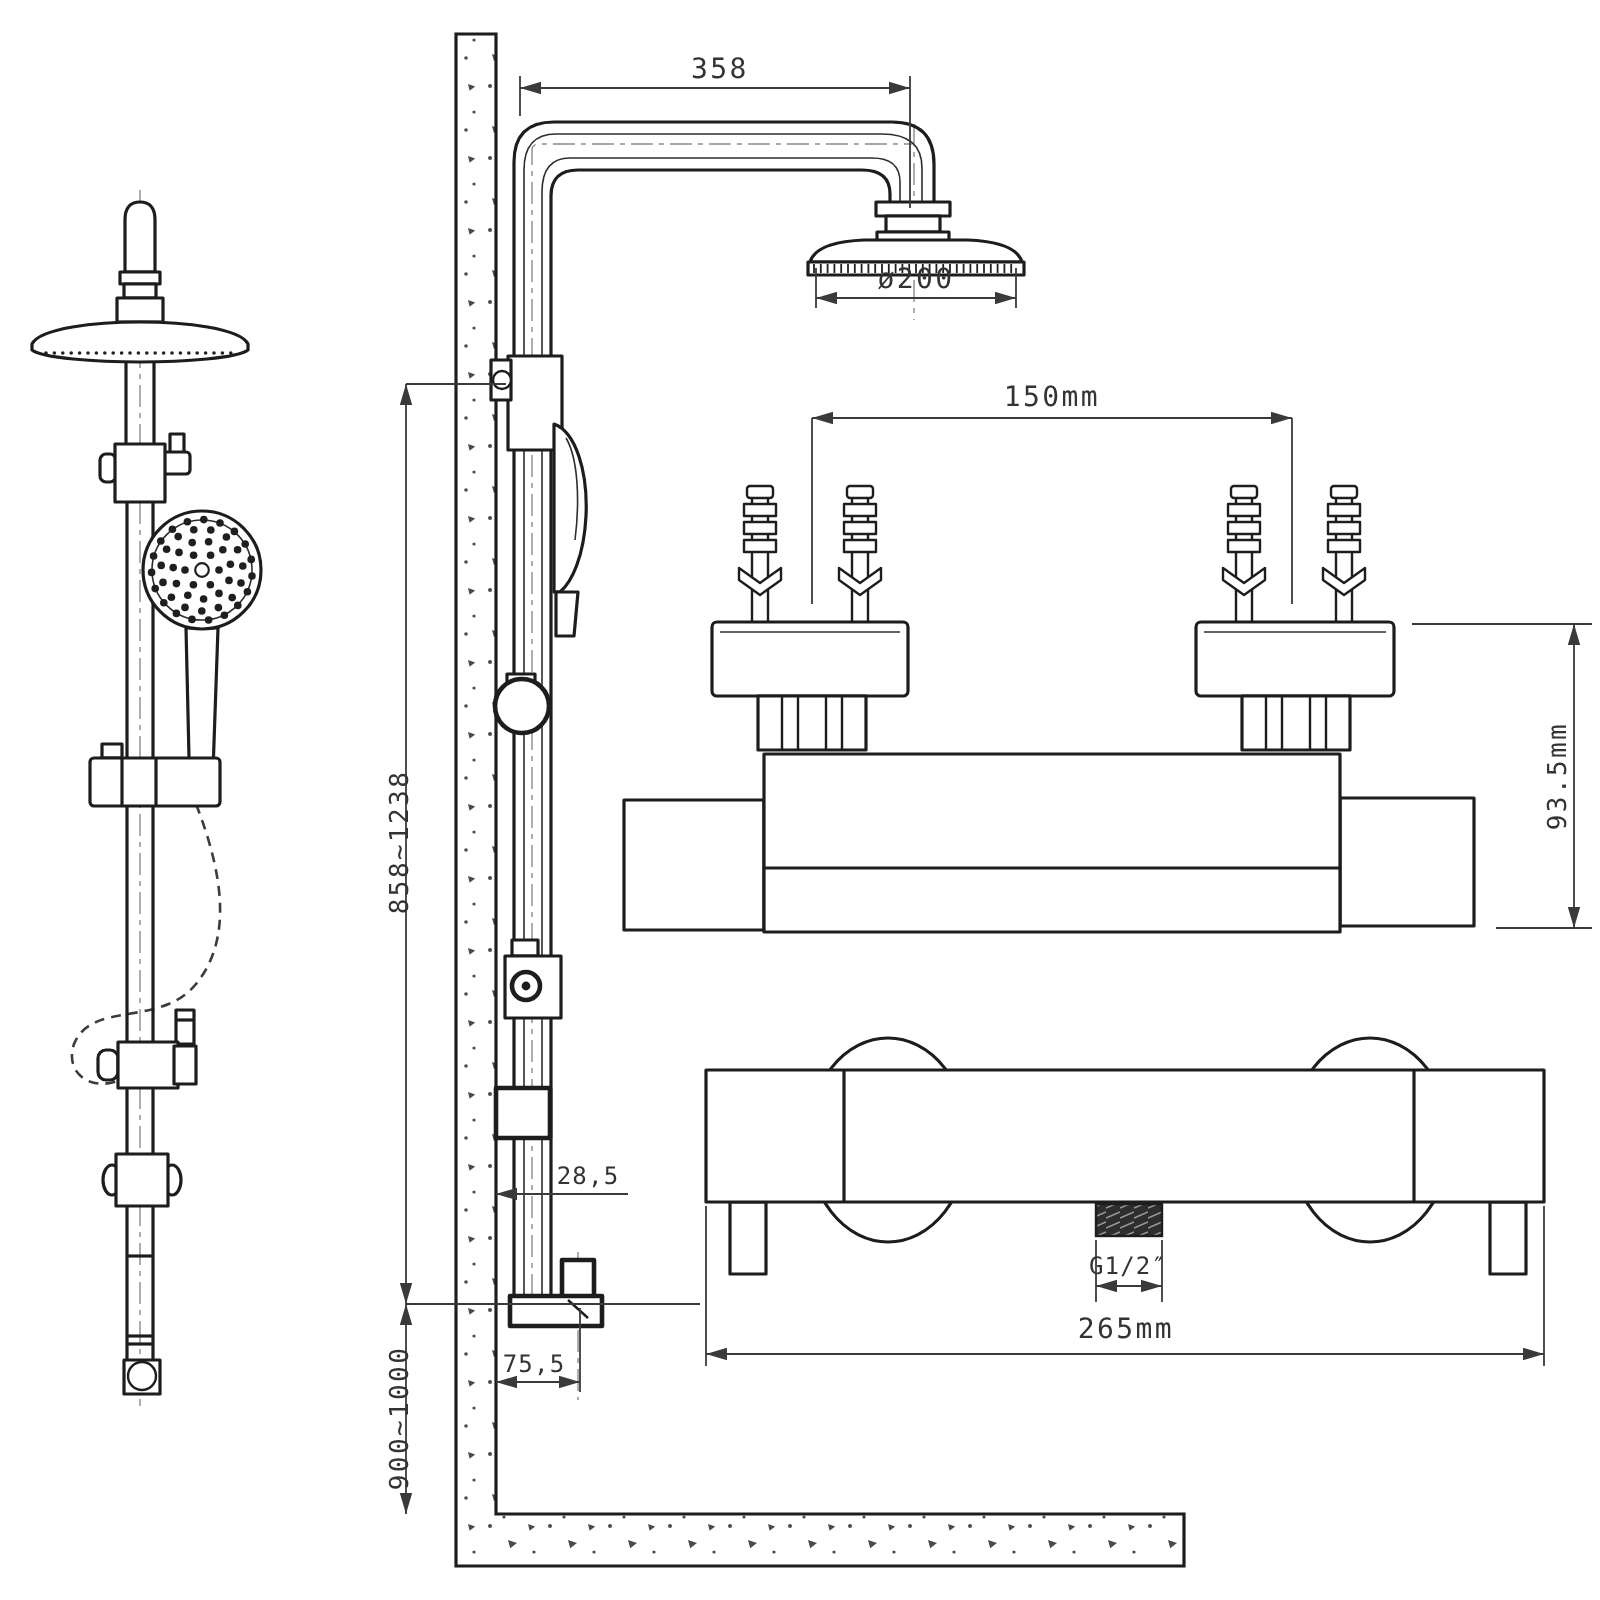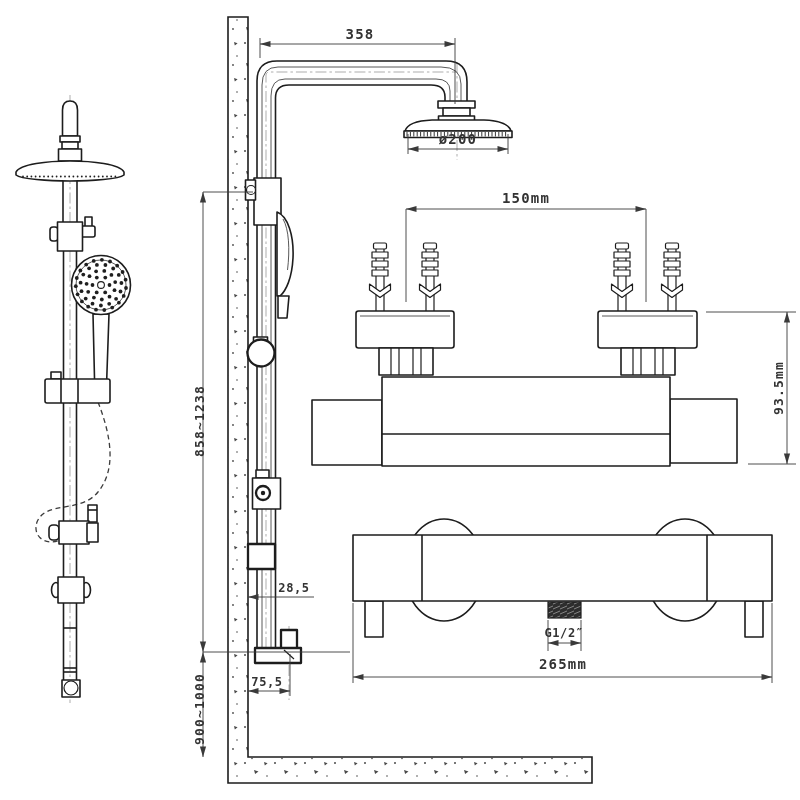--- a/index.html
+++ b/index.html
@@ -1,16 +1,16 @@
 <!DOCTYPE html>
 <html><head>
 <meta charset="utf-8">
 <style>
   html,body{margin:0;padding:0;background:#fff;}
-  #canvas{width:800px;height:800px;position:relative;background:#ffffff;overflow:hidden;font-weight:bold;}
+  #canvas{width:800px;height:800px;position:relative;background:#ffffff;overflow:hidden;}
   svg{display:block;}
   .obj{fill:#ffffff;stroke:#1d1d1d;stroke-width:1.6;stroke-linejoin:round;}
   .objn{fill:none;stroke:#1d1d1d;stroke-width:1.6;stroke-linejoin:round;}
   .objt{fill:#ffffff;stroke:#1d1d1d;stroke-width:1.2;stroke-linejoin:round;}
   .tline{fill:none;stroke:#1d1d1d;stroke-width:1.2;}
   .bold{stroke-width:2.3;}
   .thin{fill:none;stroke:#2e2e2e;stroke-width:0.8;}
   .diml{stroke:#3a3a3a;stroke-width:0.9;fill:none;}
   .cl{stroke:#8b8b8b;stroke-width:0.7;stroke-dasharray:11 3 2.5 3;fill:none;}
   .hose{stroke:#3c3c3c;stroke-width:1.3;stroke-dasharray:5 3.5;fill:none;}

